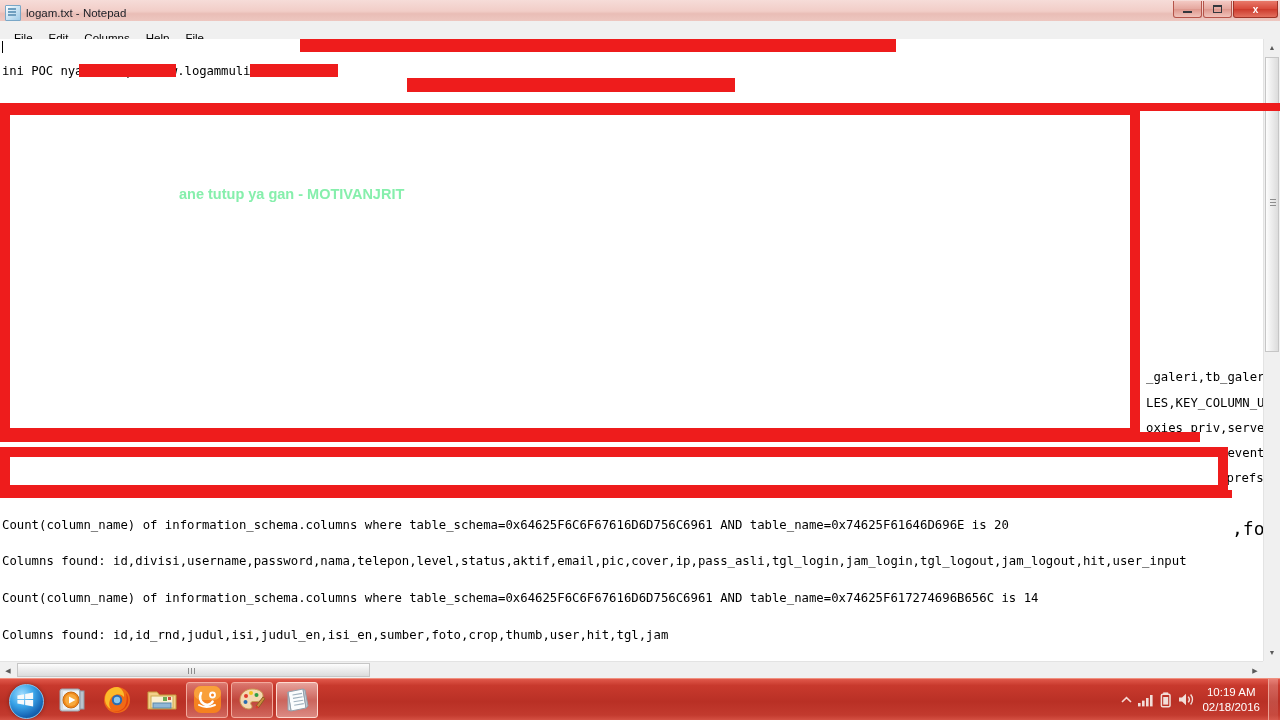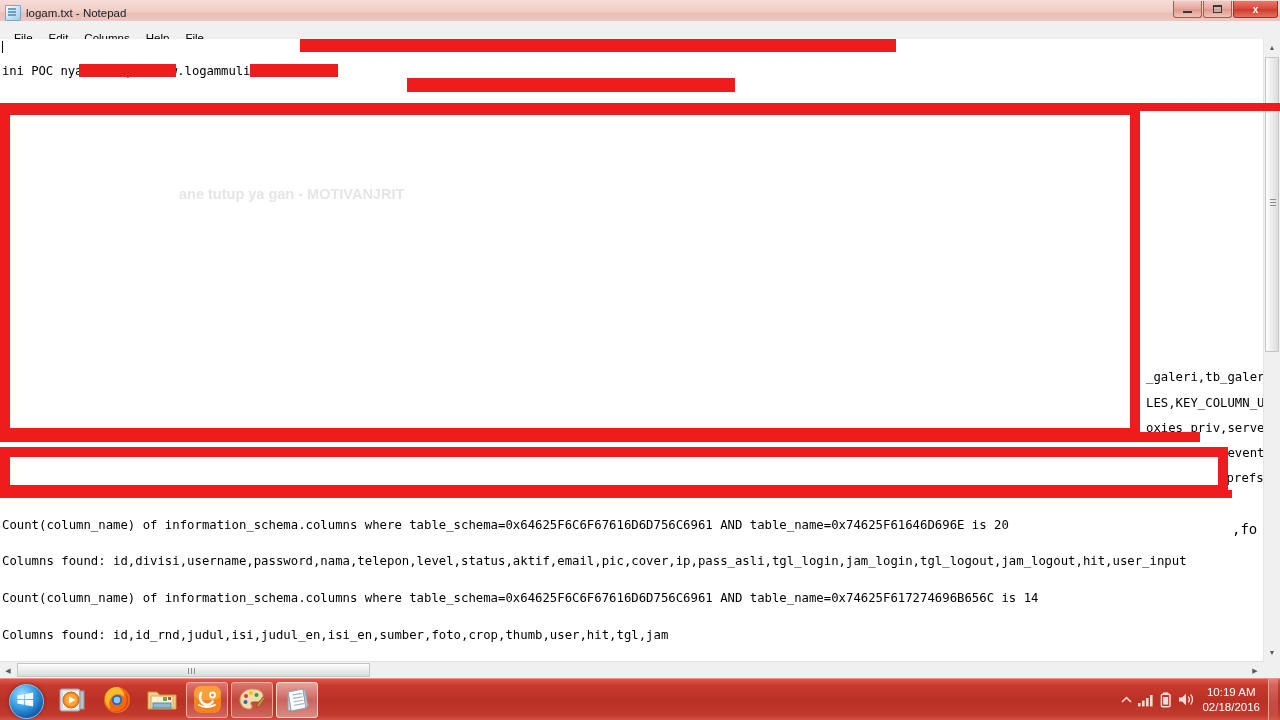--- a/index.html
+++ b/index.html
@@ -226,21 +226,21 @@
     position: absolute;
     border: 10px solid #ee1c1c;
     background: #ffffff;
     box-sizing: border-box;
   }
   #overlay-message {
     position: absolute;
     left: 179px; top: 186px;
     font-size: 14.5px;
     font-weight: bold;
-    color: #e5e5e5;
+    color: #86efac;
     font-family: "Liberation Sans", sans-serif;
     white-space: nowrap;
   }
 
   
   #taskbar {
     position: absolute;
     left: 0; bottom: 0;
     width: 1280px; height: 42px;
     background: linear-gradient(180deg, #e0584a 0%, #c8392d 16%, #b93025 55%, #c23a2e 88%, #d45043 100%);
@@ -351,21 +351,21 @@
       <div class="tline">kalau mau cara manual pakai cheat sheet nya di sini : </div>
       <div class="tline"></div>
       <div class="tline">current DB: db_logammulia</div>
     </div>
 
     <div style="position:absolute;left:1146px;top:332px;font-family:'DejaVu Sans Mono','Liberation Mono',monospace;font-size:12.3px;line-height:12.2px;white-space:pre;">_galeri,tb_galeri</div>
     <div style="position:absolute;left:1146px;top:358px;font-family:'DejaVu Sans Mono','Liberation Mono',monospace;font-size:12.3px;line-height:12.2px;white-space:pre;">LES,KEY_COLUMN_USAGE</div>
     <div style="position:absolute;left:1146px;top:383px;font-family:'DejaVu Sans Mono','Liberation Mono',monospace;font-size:12.3px;line-height:12.2px;white-space:pre;">oxies_priv,server</div>
     <div style="position:absolute;left:1146px;top:408px;font-family:'DejaVu Sans Mono','Liberation Mono',monospace;font-size:12.3px;line-height:12.2px;white-space:pre;">_thread_by_event</div>
     <div style="position:absolute;left:1197px;top:433px;font-family:'DejaVu Sans Mono','Liberation Mono',monospace;font-size:12.3px;line-height:12.2px;white-space:pre;">e_uiprefs,pma_t</div>
-    <div style="position:absolute;left:1232px;top:484px;font-family:'DejaVu Sans Mono','Liberation Mono',monospace;font-size:14px;line-height:12.2px;white-space:pre;">,fo</div>
+    <div style="position:absolute;left:1232px;top:484px;font-family:'DejaVu Sans Mono','Liberation Mono',monospace;font-size:18px;line-height:12.2px;white-space:pre;">,fo</div>
 
     <div id="output-block" style="position:absolute;left:2px;top:455px;font-family:'DejaVu Sans Mono','Liberation Mono',monospace;font-size:12.3px;line-height:12.25px;white-space:pre;color:#000;">
       <div class="tline">Count(column_name) of information_schema.columns where table_schema=0x64625F6C6F67616D6D756C6961 AND table_name=0x74625F61646D696E is 20</div>
       <div class="tline">Columns found: id,divisi,username,password,nama,telepon,level,status,aktif,email,pic,cover,ip,pass_asli,tgl_login,jam_login,tgl_logout,jam_logout,hit,user_input</div>
       <div class="tline">Count(column_name) of information_schema.columns where table_schema=0x64625F6C6F67616D6D756C6961 AND table_name=0x74625F617274696B656C is 14</div>
       <div class="tline">Columns found: id,id_rnd,judul,isi,judul_en,isi_en,sumber,foto,crop,thumb,user,hit,tgl,jam</div>
       <div class="tline">Count(column_name) of information_schema.columns where table_schema=0x64625F6C6F67616D6D756C6961 AND table_name=0x74625F626572697461 is 14</div>
       
       
       

